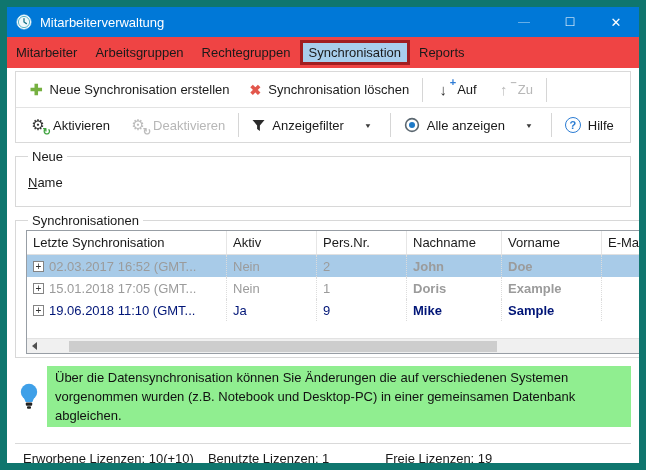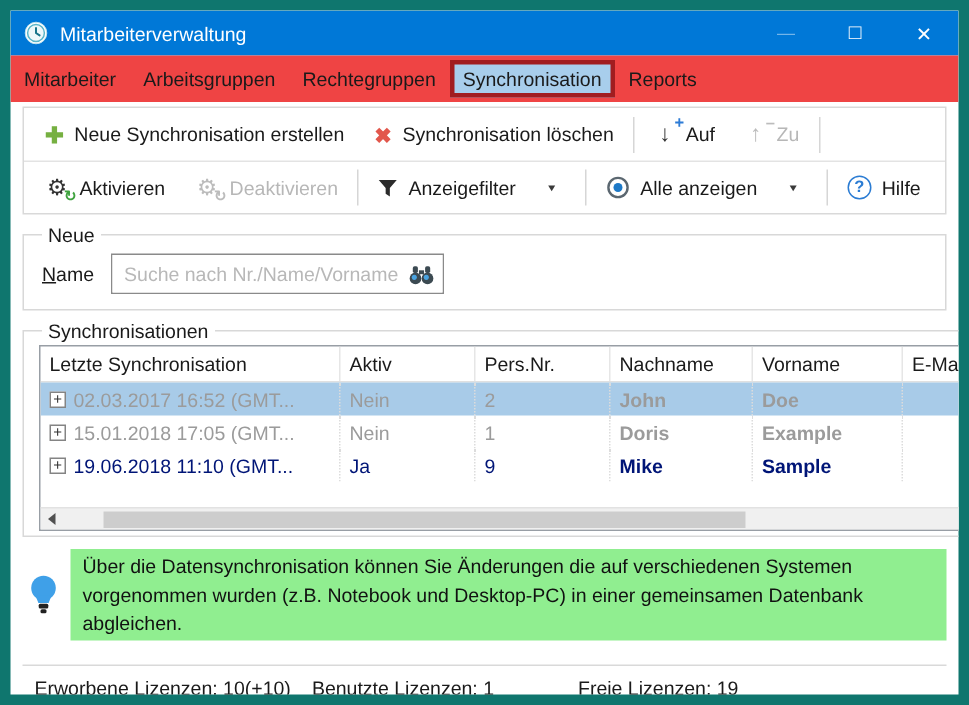--- a/index.html
+++ b/index.html
@@ -182,34 +182,20 @@
         <span class="icon-help">?</span>
         <span>Hilfe</span>
       </div>
     </div>
   </div>
 
   <fieldset>
     <legend>Neue</legend>
     <div class="search-row">
       <span class="name-label"><span class="ul">N</span><span>ame</span></span>
-      <span class="input-wrap">
-        <input type="text" placeholder="Suche nach Nr./Name/Vorname" style="">
-        <span class="binoculars">
-          <svg width="18" height="13" viewBox="0 0 18 13">
-            <rect x="3.2" y="0.5" width="3.4" height="4.5" rx="1.2" fill="#3c4a52"></rect>
-            <rect x="11.4" y="0.5" width="3.4" height="4.5" rx="1.2" fill="#3c4a52"></rect>
-            <rect x="7.3" y="3.2" width="3.4" height="2.6" fill="#3c4a52"></rect>
-            <circle cx="5" cy="8.6" r="3.9" fill="#3c4a52"></circle>
-            <circle cx="13" cy="8.6" r="3.9" fill="#3c4a52"></circle>
-            <circle cx="4.2" cy="7.9" r="1.7" fill="#4aa3e0"></circle>
-            <circle cx="12.2" cy="7.9" r="1.7" fill="#4aa3e0"></circle>
-          </svg>
-        </span>
-      </span>
     </div>
   </fieldset>
 
   <fieldset class="sync">
     <legend>Synchronisationen</legend>
     <div class="grid">
       <div class="thead">
         <div class="th c0">Letzte Synchronisation</div>
         <div class="th c1">Aktiv</div>
         <div class="th c2">Pers.Nr.</div>

